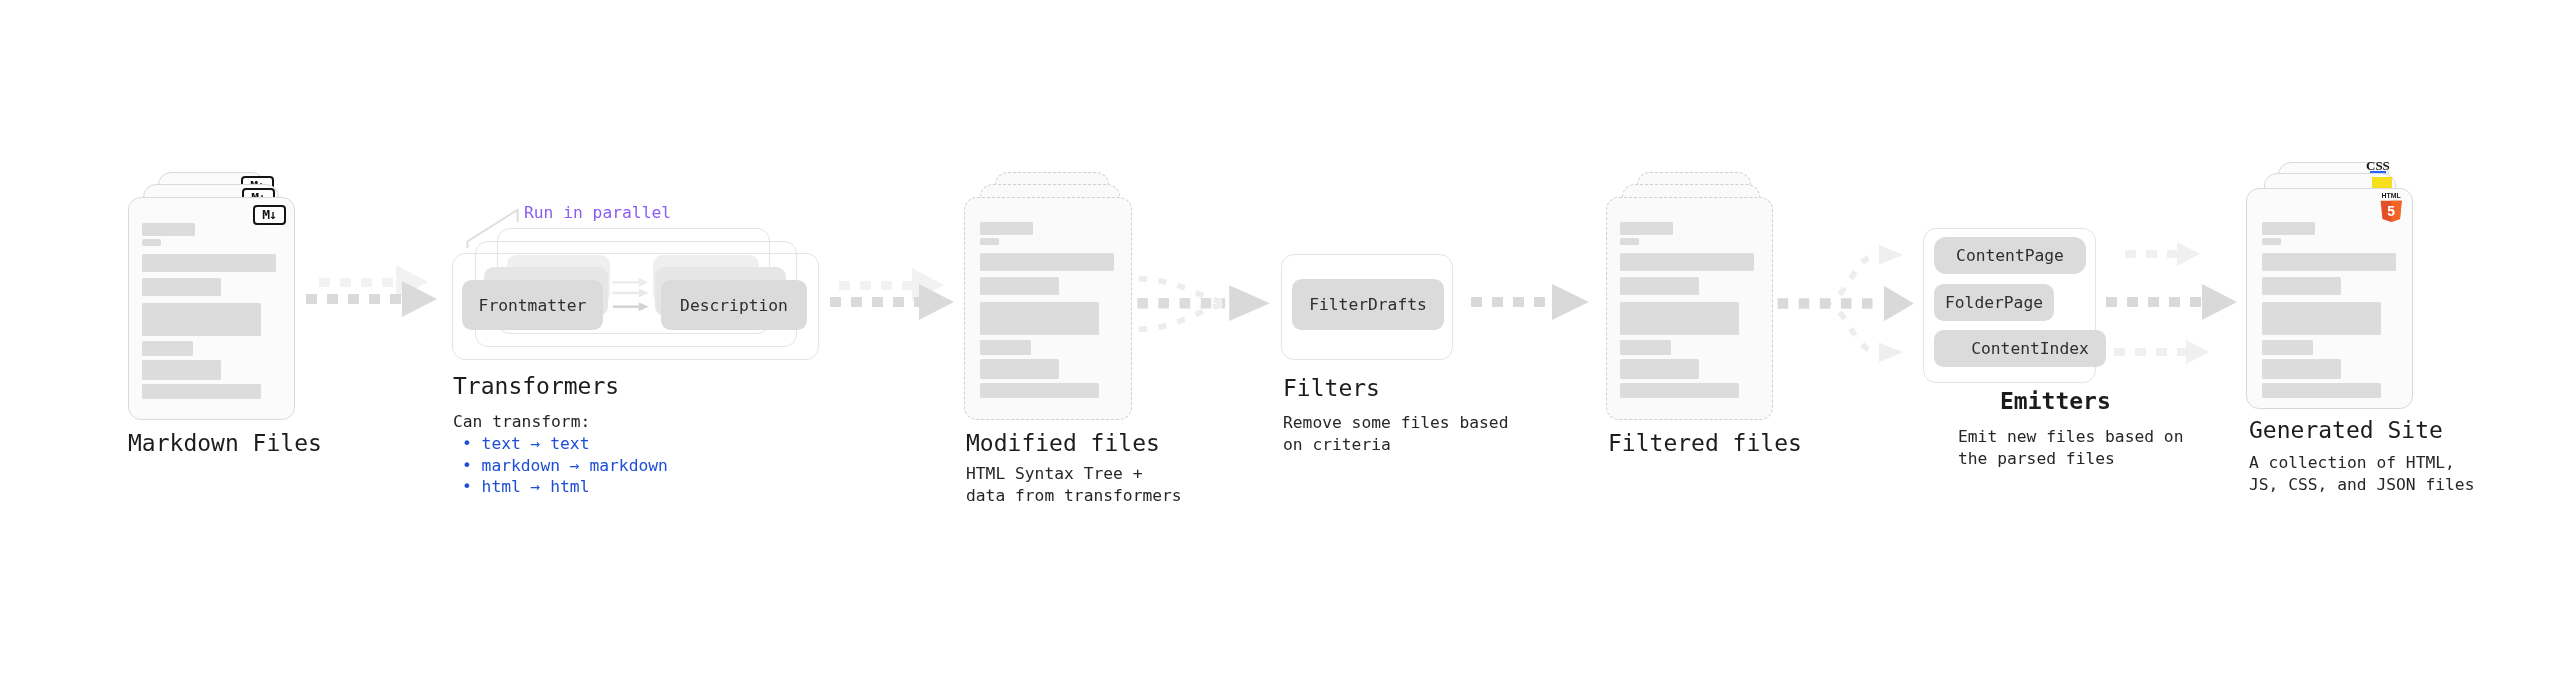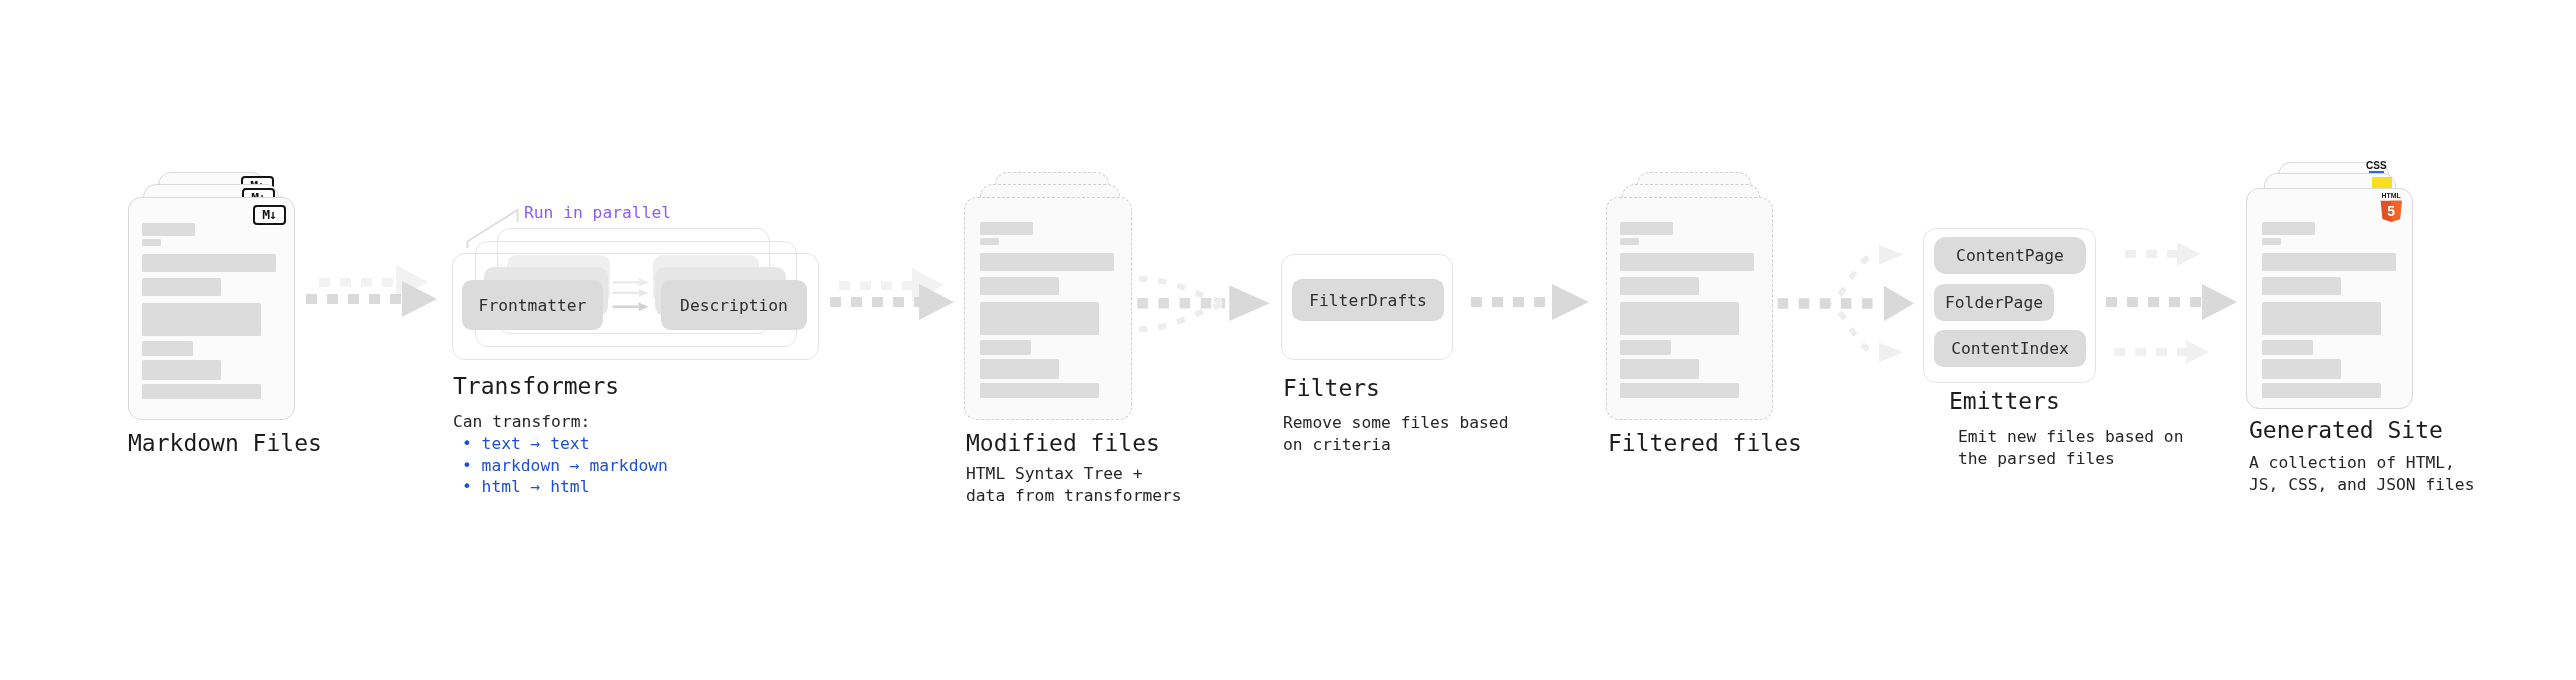--- a/index.html
+++ b/index.html
@@ -39,21 +39,21 @@
   .dashes{background:repeating-linear-gradient(90deg,var(--c) 0 10.6px,transparent 10.6px 21px);}
   .head{width:0;height:0;border-style:solid;border-top-color:transparent;border-bottom-color:transparent;
     border-right:none;border-left-color:var(--c);}
   
   .sec-label{position:absolute;font-size:23px;font-weight:500;color:#1c1c1c;white-space:nowrap;}
   .sec-desc{position:absolute;font-size:16.3px;color:#262626;line-height:22px;white-space:nowrap;}
   .bullets{position:absolute;font-size:16.3px;color:#1d4ed8;line-height:21.5px;white-space:nowrap;}
   .annotation{position:absolute;font-size:16.3px;color:#8b5cf6;white-space:nowrap;}
   
   .cssbadge{position:absolute;display:flex;flex-direction:column;align-items:center;}
-  .cssbadge .txt{font-family:Liberation Sans, sans-serif;font-size:10px;font-weight:bold;color:#141414;line-height:8.1px;}
+  .cssbadge .txt{font-family:Liberation Serif, serif;font-size:13px;font-weight:bold;color:#141414;line-height:8.1px;}
   .cssbadge .bar-blue{width:15.4px;height:3.3px;background:#2962ff;margin-top:0.8px;}
   .jsbadge{position:absolute;width:19.5px;height:10.6px;background:#f7df1e;}
 </style>
 </head>
 <body>
 
 <div class="canvas">
 
   <div class="page" style="left:158px;top:172px;width:107px;height:93px;"></div>
   <div class="mdbadge" style="left:241px;top:176px;">
@@ -150,21 +150,21 @@
   </div>
 
   <svg class="abs" style="left:1134px;top:268px;" width="140" height="72" viewBox="0 0 172 88">
     <path d="M6,13 C55,13 85,39 114,42" fill="none" stroke="#ededed" stroke-width="7" stroke-dasharray="10 14"></path>
     <path d="M6,75 C55,75 85,47 114,44" fill="none" stroke="#ededed" stroke-width="7" stroke-dasharray="10 14"></path>
     <line x1="4" y1="43" x2="112" y2="43" stroke="#dcdcdc" stroke-width="13" stroke-dasharray="13 13"></line>
     <polygon points="117,21 167,43 117,65" fill="#d9d9d9"></polygon>
   </svg>
 
   <div class="obox filled" style="left:1281px;top:254px;width:172px;height:106px;"></div>
-  <div class="chip" style="left:1292px;top:279px;width:152px;height:42px;">FilterDrafts</div>
+  <div class="chip" style="left:1292px;top:279px;width:152px;height:51px;">FilterDrafts</div>
   <div class="sec-label" style="left:1283px;top:375px;">Filters</div>
   <div class="sec-desc" style="left:1283px;top:412px;">
     <div>Remove some files based</div>
     <div>on criteria</div>
   </div>
 
   <div class="arrow" style="left:1471px;top:284px;--c:#d9d9d9;">
     <div class="dashes" style="width:81px;height:10.6px;"></div>
     <div class="head" style="border-left-width:37px;border-top-width:18.7px;border-bottom-width:18.7px;"></div>
   </div>
@@ -189,22 +189,22 @@
     <path d="M58,73 C88,73 95,132 125,133" fill="none" stroke="#ededed" stroke-width="7" stroke-dasharray="10 14"></path>
     <line x1="2" y1="73" x2="128" y2="73" stroke="#d9d9d9" stroke-width="13" stroke-dasharray="13 13"></line>
     <polygon points="127,1 157,13 127,25" fill="#efefef"></polygon>
     <polygon points="127,121 157,133 127,145" fill="#efefef"></polygon>
     <polygon points="133,51 170,73 133,95" fill="#d9d9d9"></polygon>
   </svg>
 
   <div class="obox filled" style="left:1923px;top:228px;width:173px;height:155px;"></div>
   <div class="chip" style="left:1934px;top:237px;width:152px;height:37px;border-radius:12px;">ContentPage</div>
   <div class="chip" style="left:1934px;top:284px;width:120px;height:37px;">FolderPage</div>
-  <div class="chip" style="left:1934px;top:330px;width:152px;height:37px;">ContentIndex</div>
-  <div class="sec-label" style="left:1949px;top:388px;">Emitters</div>
+  <div class="chip" style="left:1934px;top:330px;width:152px;height:37px;padding-left:20px;">ContentIndex</div>
+  <div class="sec-label" style="left:2000px;top:388px;font-weight:bold;">Emitters</div>
   <div class="sec-desc" style="left:1925px;top:426px;margin-left:33px;">
     <div>Emit new files based on</div>
     <div>the parsed files</div>
   </div>
 
   <div class="arrow" style="left:2125px;top:242px;--c:#f0f0f0;">
     <div class="dashes" style="width:52px;height:7.3px;"></div>
     <div class="head" style="border-left-width:23px;border-top-width:12.2px;border-bottom-width:12.2px;"></div>
   </div>
   <div class="arrow" style="left:2106px;top:284px;--c:#d9d9d9;">

